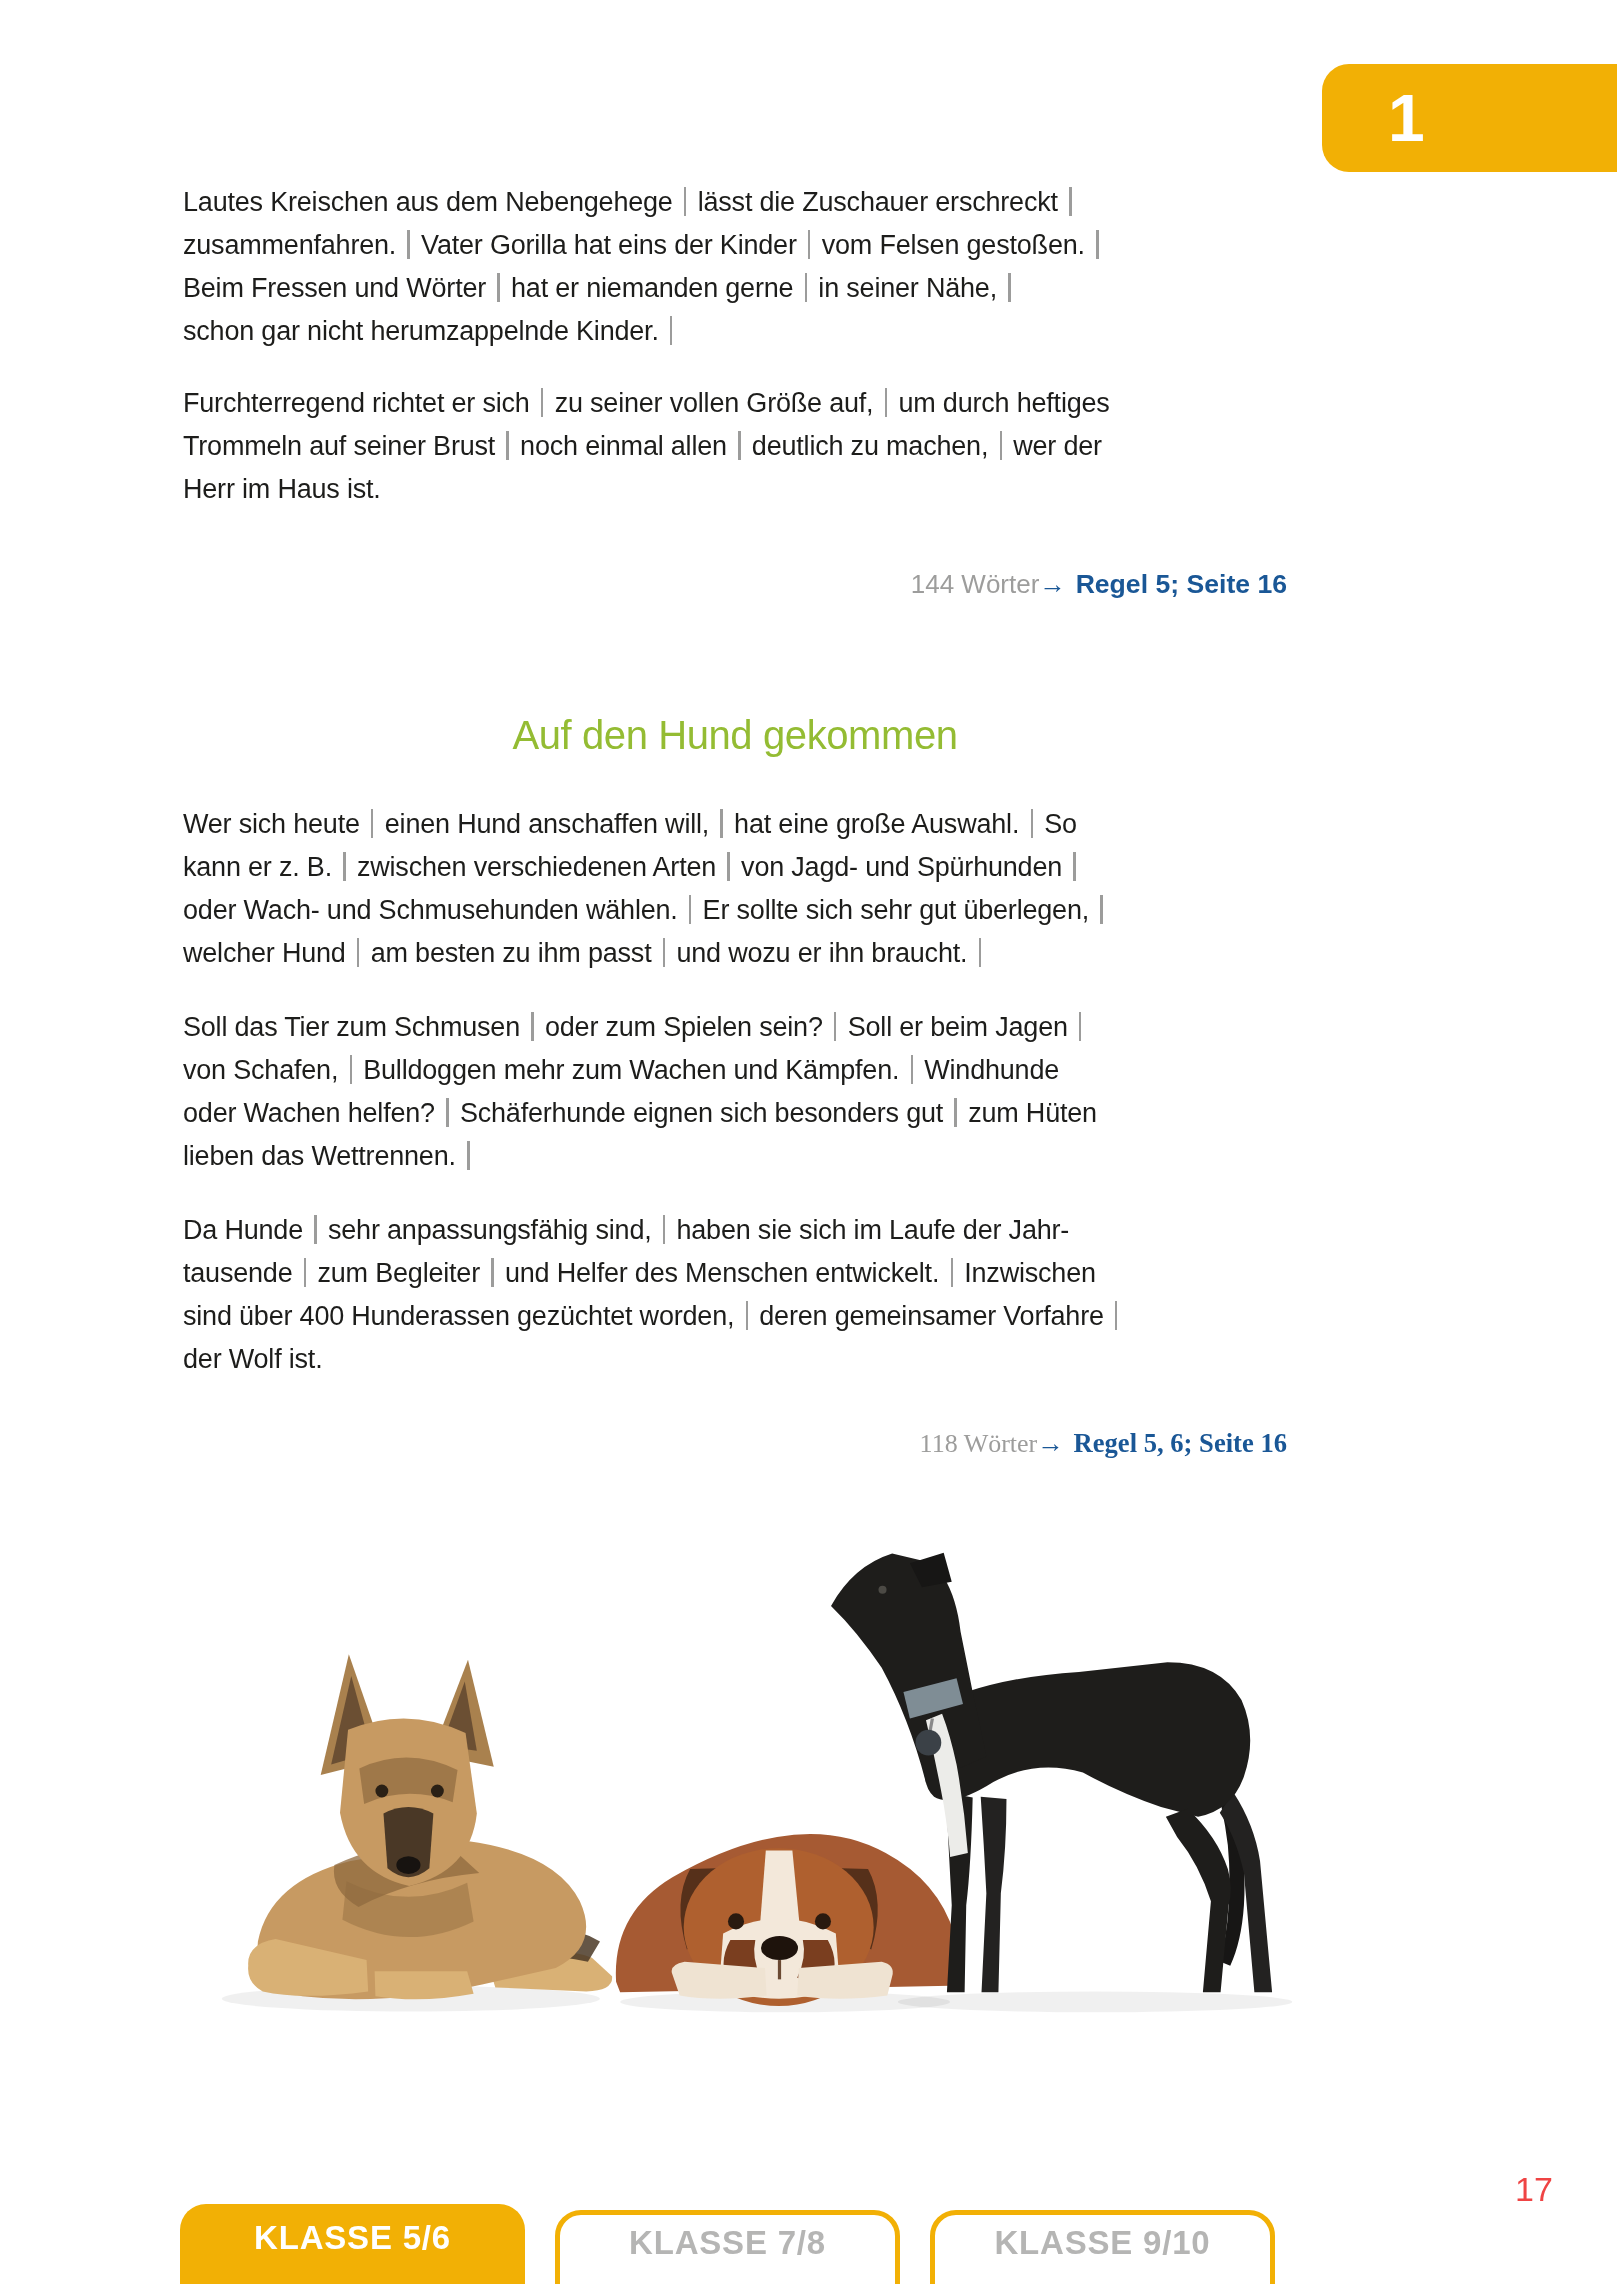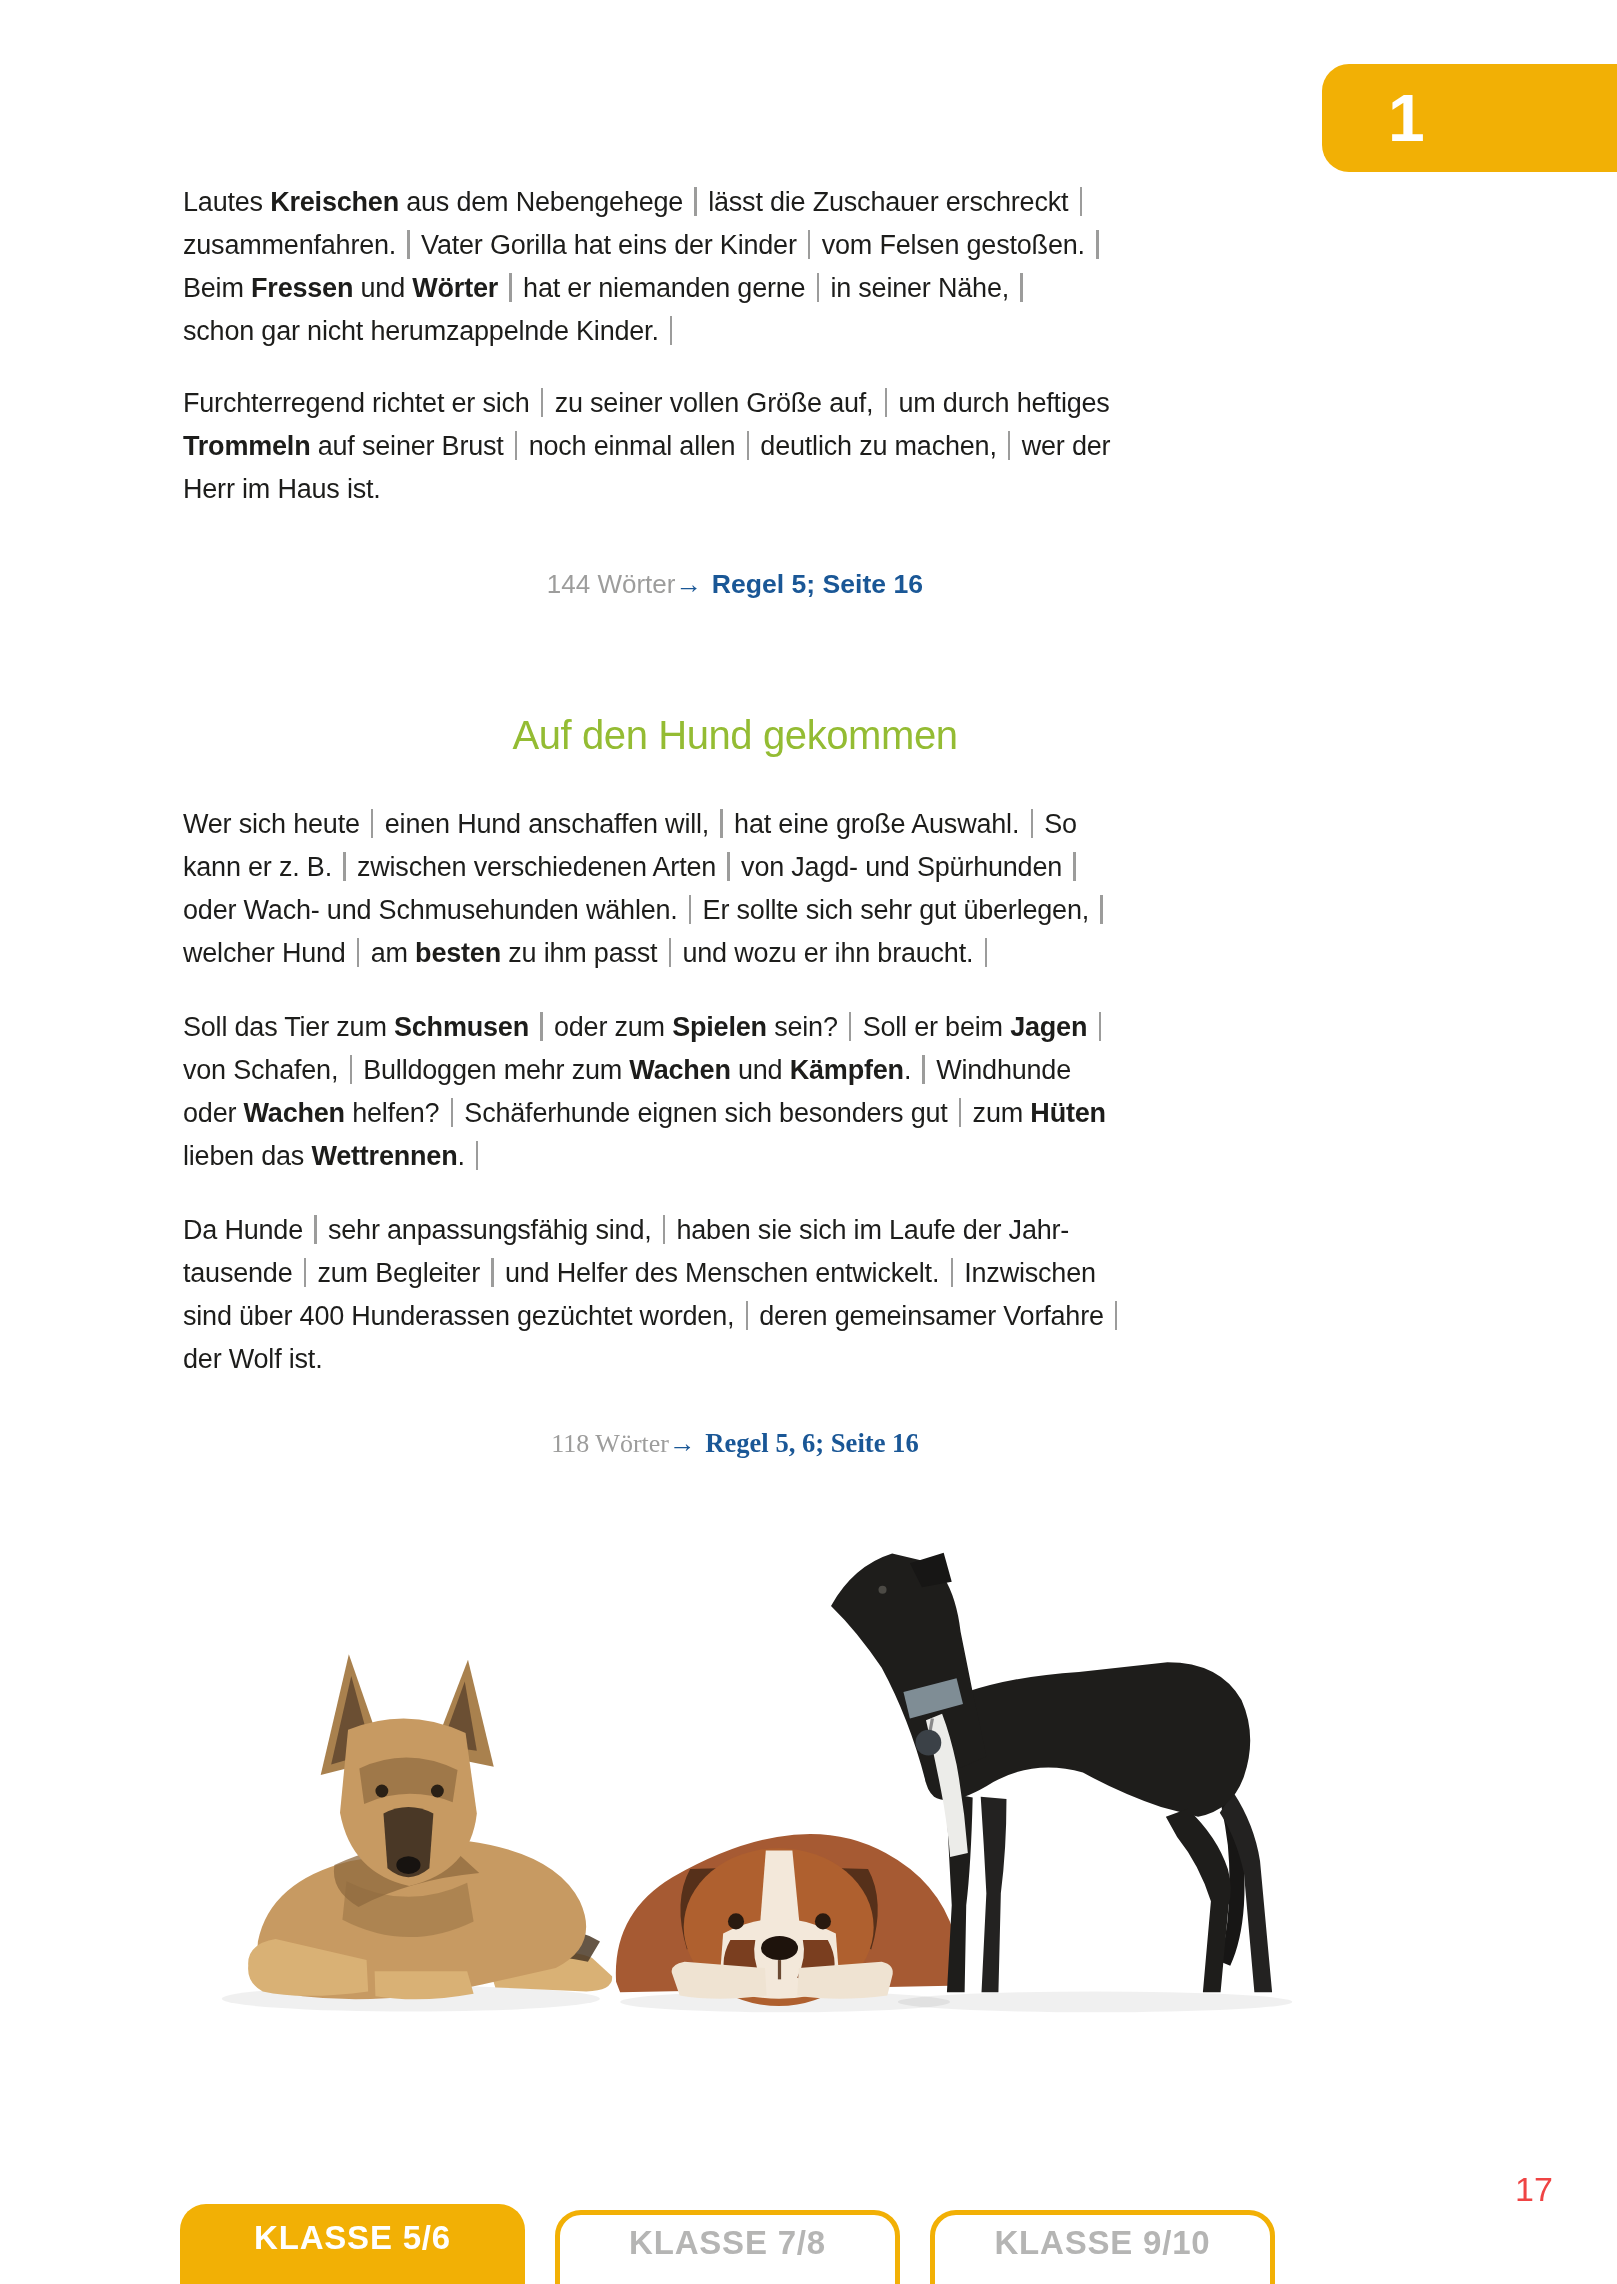--- a/index.html
+++ b/index.html
@@ -11,30 +11,30 @@
   
   .unit-badge{
     position:absolute; right:0; top:64px; width:296px; height:108px;
     background:var(--accent-yellow,#F2B005); border-radius:27px 0 0 27px;
     color:#fff; font-size:66px; font-weight:bold;
     display:flex; align-items:center; padding-left:66px; box-sizing:border-box;
   }
   
   .content{ position:absolute; left:183px; top:181px; width:1104px; }
   .para{ font-size:27px; line-height:43px; letter-spacing:-0.2px; }
-  .para b{ font-weight:bold; }
+  .para b{ font-weight:normal; }
   .tline{ white-space:nowrap; height:43px; }
   .sep{
     display:inline-block; width:2.4px; height:29px;
     background:var(--separator-gray,#9C9C9B);
     vertical-align:-4.8px; margin:0 4px;
   }
   .p2{ margin-top:29px; }
   .meta{
-    display:flex; justify-content:center; align-items:baseline;
+    display:flex; justify-content:flex-end; align-items:baseline;
     margin-top:58px; font-size:26px;
   }
   .meta.meta2{ margin-top:47px;font-family:Liberation Serif, serif; }
   .wcount{ color:var(--muted-gray,#9D9D9C); }
   .ref{ color:var(--link-blue,#1A5796); font-weight:bold; font-size:26.6px; }
   .ref .arrow{ font-weight:normal; margin-right:9.7px; }
   .heading{
     margin:113px 0 0 0; font-size:40px; line-height:45px; font-weight:normal;
     color:var(--heading-green,#94BC33); letter-spacing:-0.4px;text-align:center;
   }

